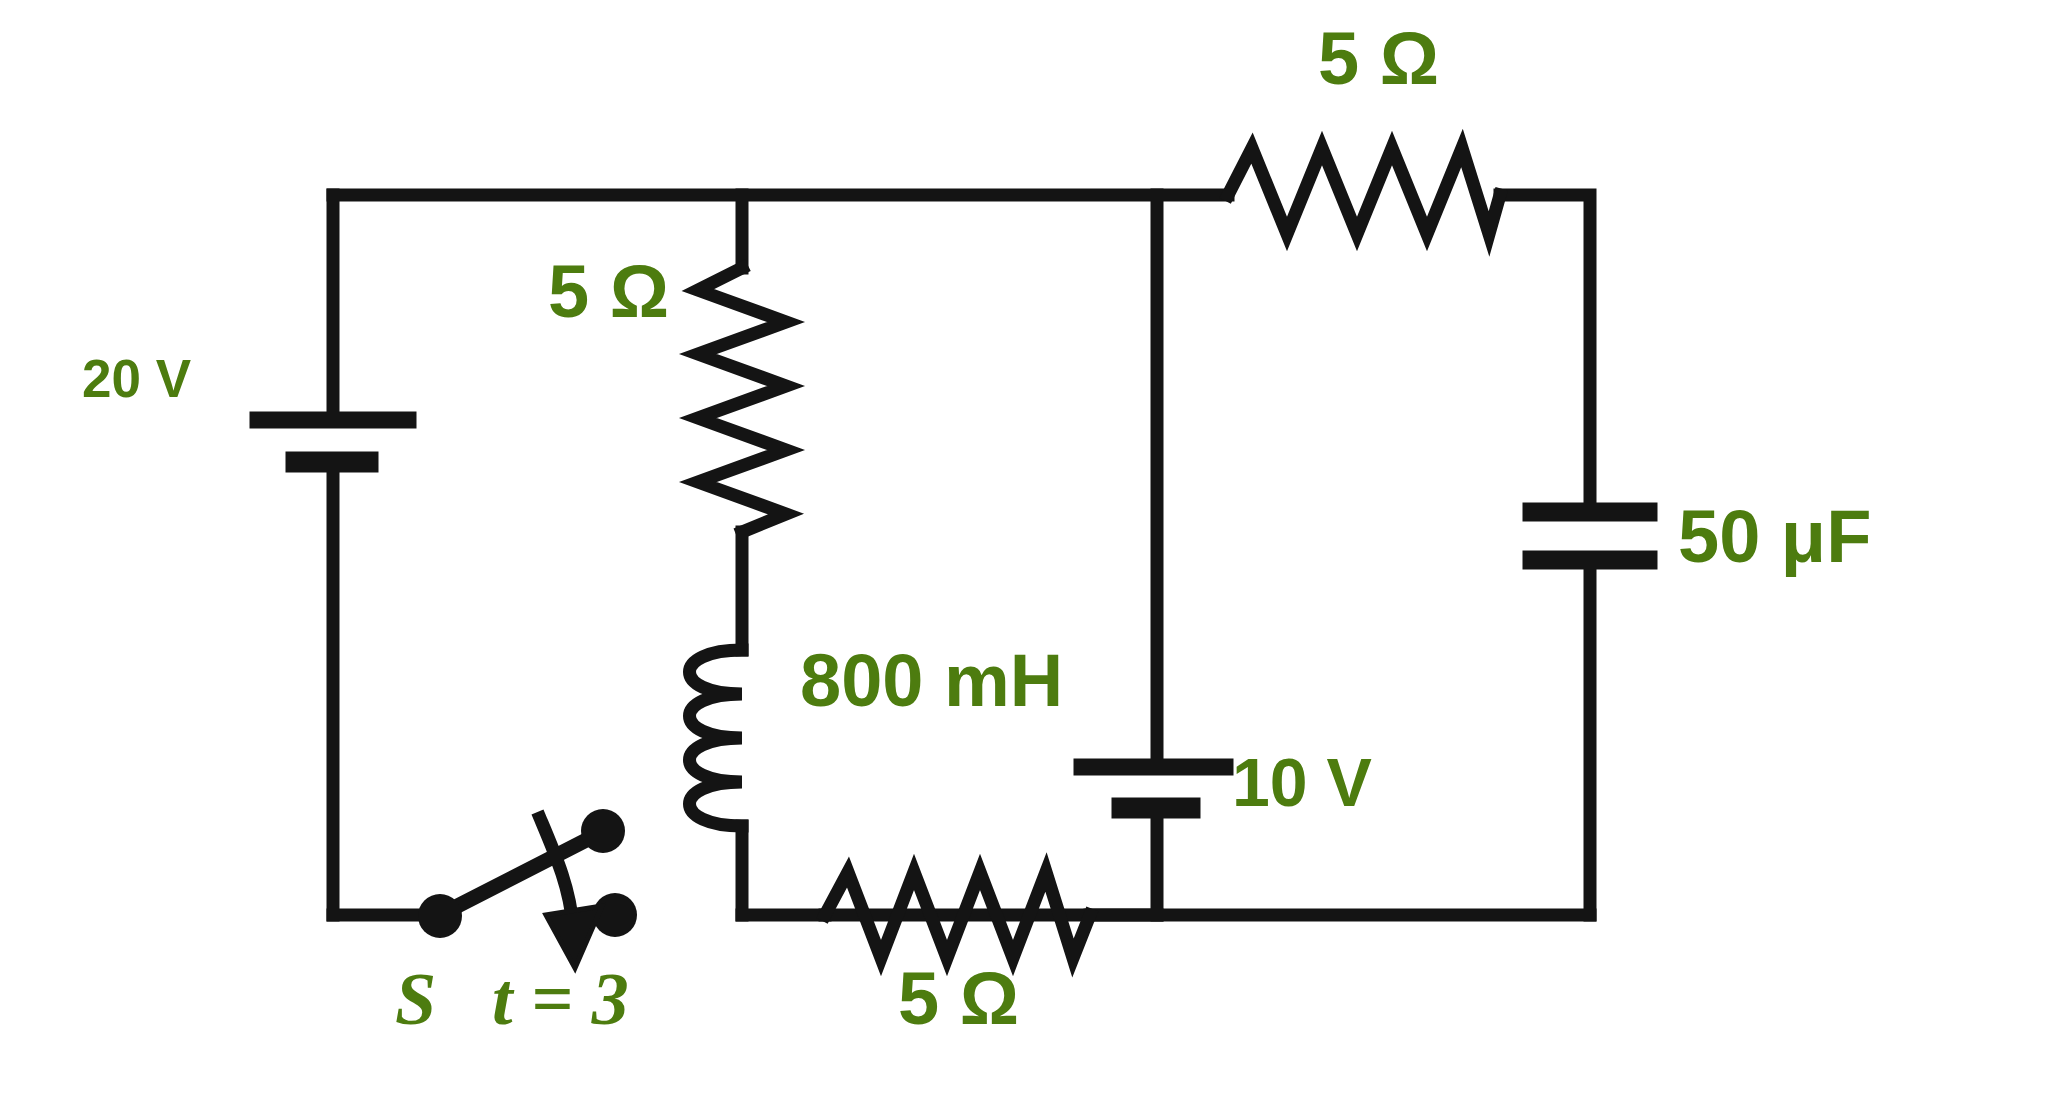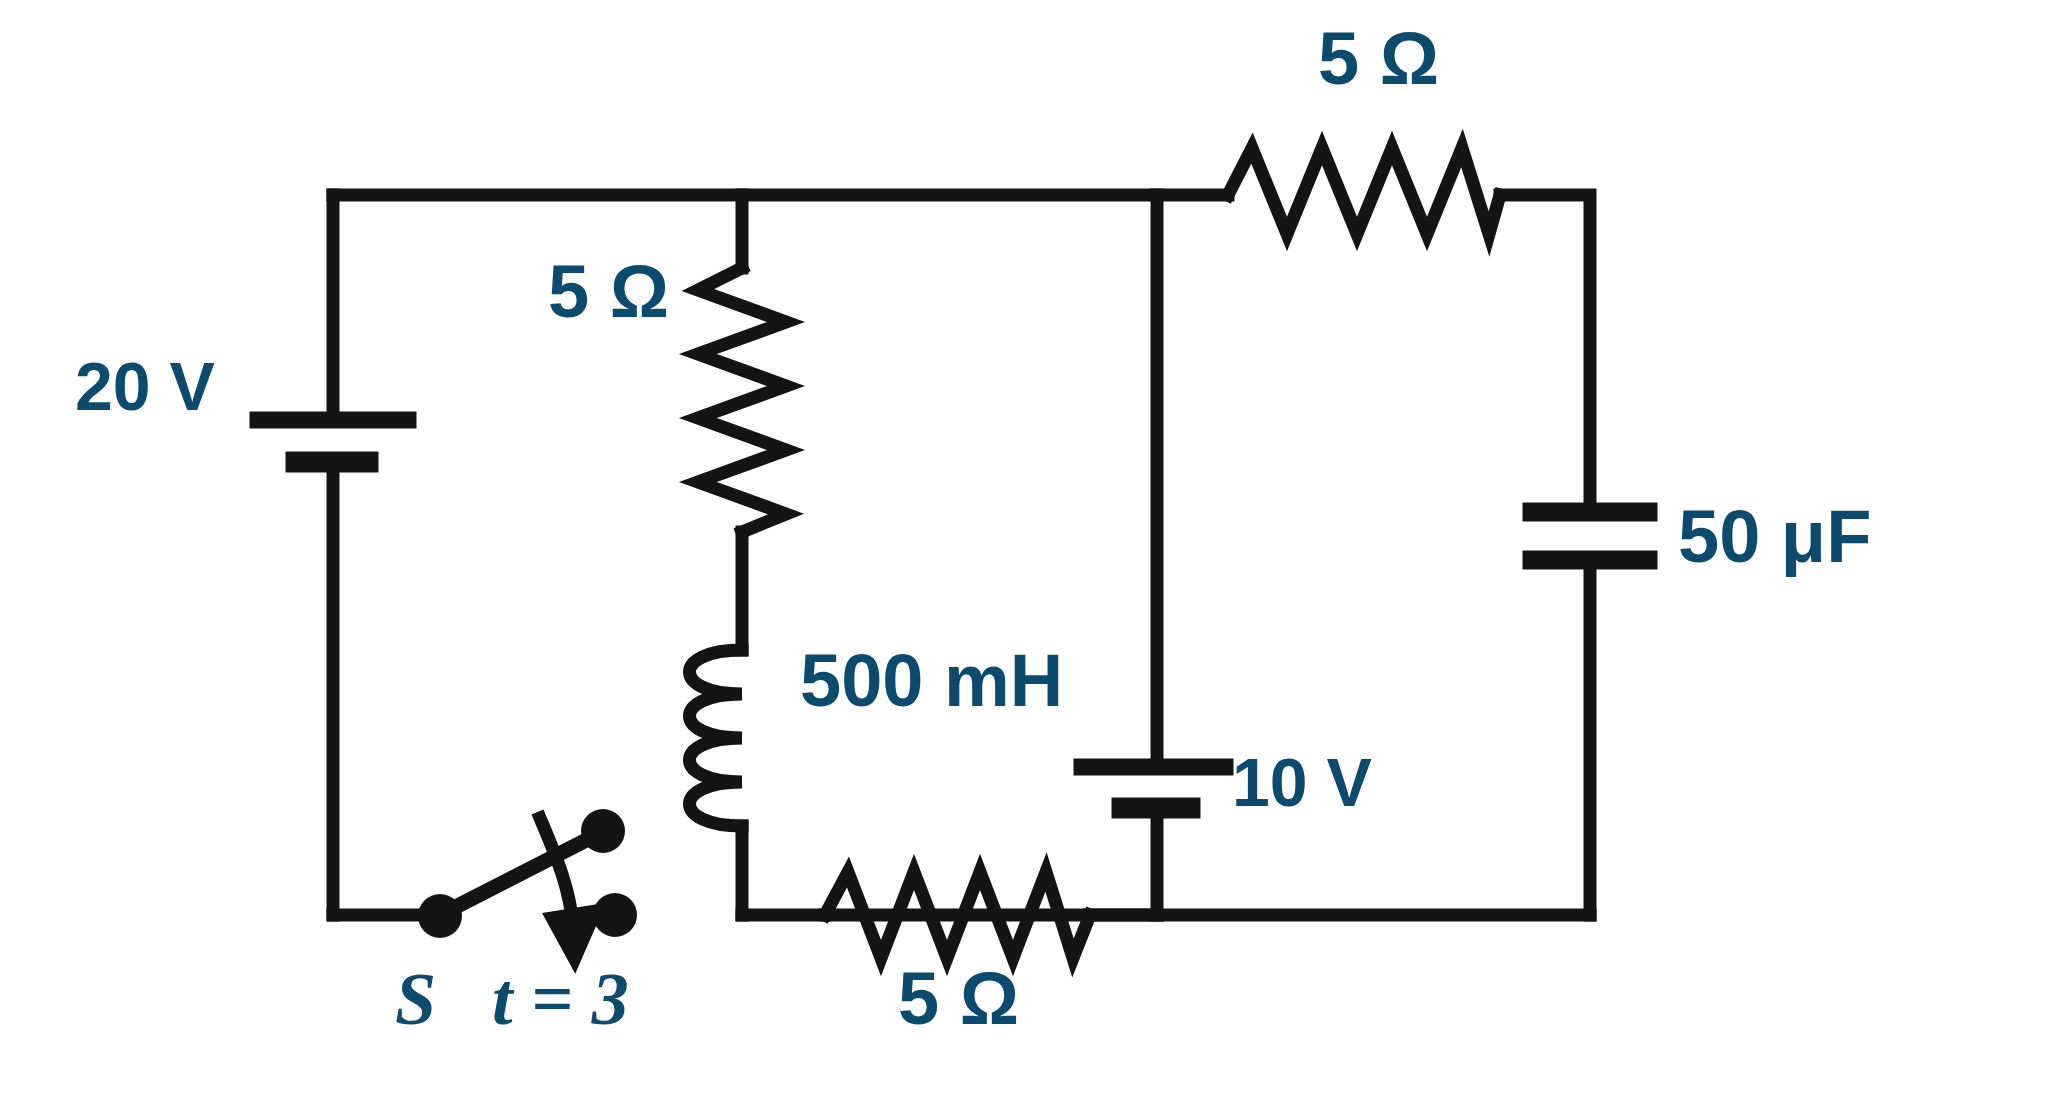--- a/index.html
+++ b/index.html
@@ -24,21 +24,21 @@
     position: absolute;
     top: 0;
     left: 0;
     width: 2048px;
     height: 1115px;
     display: block;
   }
   .lbl {
     position: absolute;
     font-family: "Liberation Sans", sans-serif;
-    color: #0c4a6e;
+    color: #4d7c0f;
     font-weight: bold;
     white-space: nowrap;
     line-height: 1;
     user-select: none;
   }
   .lbl-ital {
     font-family: "Liberation Serif", serif;
     font-style: italic;
     font-weight: bold;
   }
@@ -127,25 +127,25 @@
                L 1462 148
                L 1489 234
                L 1500 195"></path>
 
       <line x1="1532" y1="512" x2="1648" y2="512" stroke-width="19"></line>
       <line x1="1532" y1="560" x2="1648" y2="560" stroke-width="19"></line>
 
     </g>
   </svg>
 
-  <div class="lbl" style="left:75px; top:352px; font-size:68px;">20 V</div>
+  <div class="lbl" style="left:82px; top:352px; font-size:53px;">20 V</div>
 
   <div class="lbl" style="left:548px; top:255px; font-size:74px;">5 Ω</div>
 
-  <div class="lbl" style="left:800px; top:644px; font-size:74px;">500 mH</div>
+  <div class="lbl" style="left:800px; top:644px; font-size:74px;">800 mH</div>
 
   <div class="lbl lbl-ital" style="left:395px; top:962px; font-size:74px;">S</div>
 
   <div class="lbl lbl-ital" style="left:492px; top:962px; font-size:74px;">t = 3</div>
 
   <div class="lbl" style="left:898px; top:962px; font-size:74px;">5 Ω</div>
 
   <div class="lbl" style="left:1232px; top:748px; font-size:68px;">10 V</div>
 
   <div class="lbl" style="left:1318px; top:22px; font-size:74px;">5 Ω</div>

